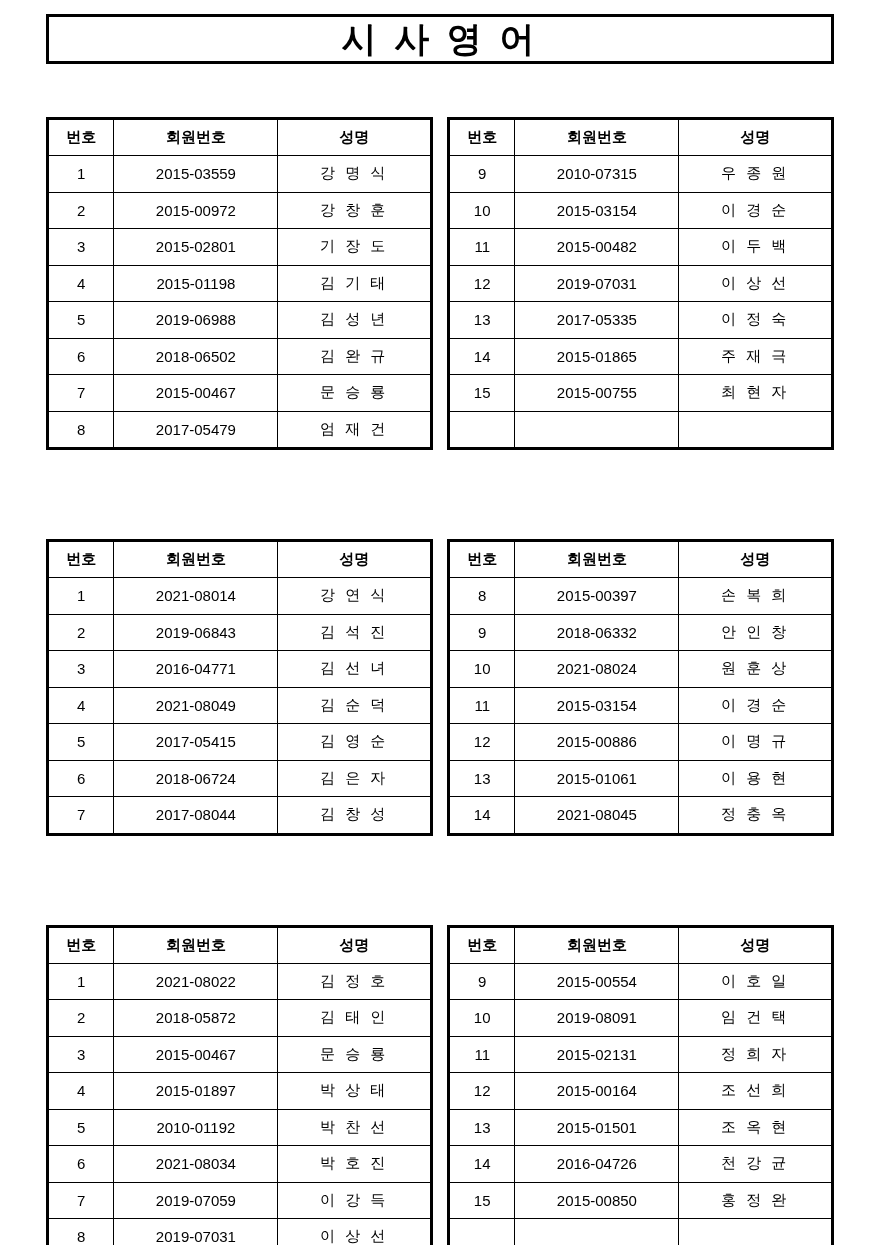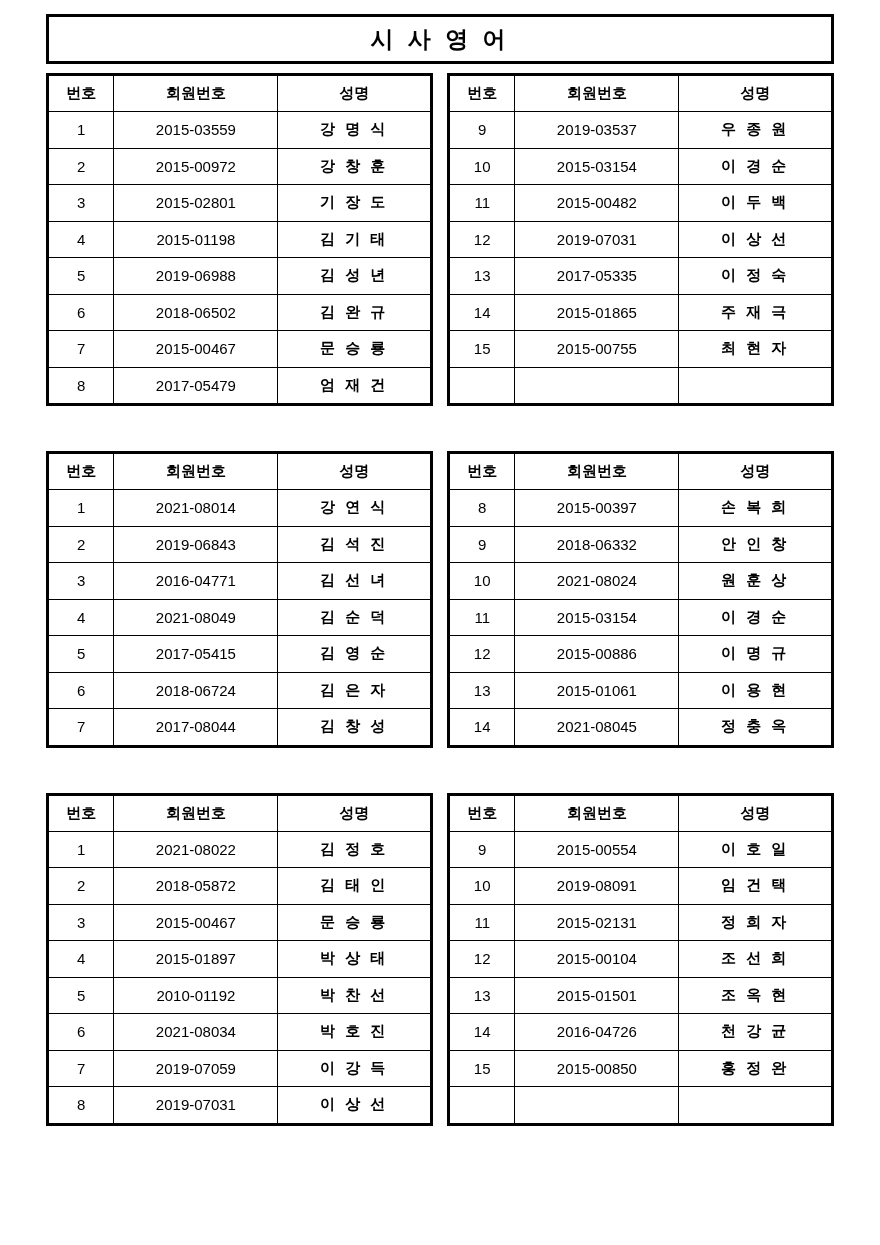--- a/index.html
+++ b/index.html
@@ -29,33 +29,34 @@
   }
   .title-box {
     border: 3px solid #000;
     height: 44px;
     display: flex;
     align-items: center;
     justify-content: center;
     margin-bottom: 9px;
   }
   .title-text {
-    font-size: 23px;
+    font-size: 35px;
     font-weight: bold;
     letter-spacing: 4px;
   }
   .tables {
     display: flex;
     gap: 14px;
   }
   .half {
     flex: 1 1 0;
     border: 3px solid #000;
     border-collapse: collapse;
     table-layout: fixed;
+    margin-top: 44px;
   }
   table.half {
     width: 100%;
   }
   .half th, .half td {
     border: 1px solid #000;
     height: 35.5px;
     text-align: center;
     font-size: 15px;
     padding: 0;
@@ -63,21 +64,21 @@
   }
   .half thead th {
     font-weight: bold;
     font-size: 15px;
     height: 35px;
   }
   .col-no    { width: 17%; }
   .col-id    { width: 43%; }
   .col-name  { width: 40%; }
   .name-cell {
-    font-weight: bold;
+    font-weight: normal;
     font-size: 16.5px;
     letter-spacing: 3px;
   }
   .id-cell {
     font-size: 15px;
   }
   .no-cell {
     font-size: 14px;
   }
   .empty-cell {
@@ -149,21 +150,21 @@
         <thead>
           <tr>
             <th class="col-no">번호</th>
             <th class="col-id">회원번호</th>
             <th class="col-name">성명</th>
           </tr>
         </thead>
         <tbody>
           <tr>
               <td class="no-cell">9</td>
-              <td class="id-cell">2019-03537</td>
+              <td class="id-cell">2010-07315</td>
               <td class="name-cell">우 종 원</td>
             </tr>
           <tr>
               <td class="no-cell">10</td>
               <td class="id-cell">2015-03154</td>
               <td class="name-cell">이 경 순</td>
             </tr>
           <tr>
               <td class="no-cell">11</td>
               <td class="id-cell">2015-00482</td>
@@ -368,21 +369,21 @@
               <td class="id-cell">2019-08091</td>
               <td class="name-cell">임 건 택</td>
             </tr>
           <tr>
               <td class="no-cell">11</td>
               <td class="id-cell">2015-02131</td>
               <td class="name-cell">정 희 자</td>
             </tr>
           <tr>
               <td class="no-cell">12</td>
-              <td class="id-cell">2015-00104</td>
+              <td class="id-cell">2015-00164</td>
               <td class="name-cell">조 선 희</td>
             </tr>
           <tr>
               <td class="no-cell">13</td>
               <td class="id-cell">2015-01501</td>
               <td class="name-cell">조 옥 현</td>
             </tr>
           <tr>
               <td class="no-cell">14</td>
               <td class="id-cell">2016-04726</td>

